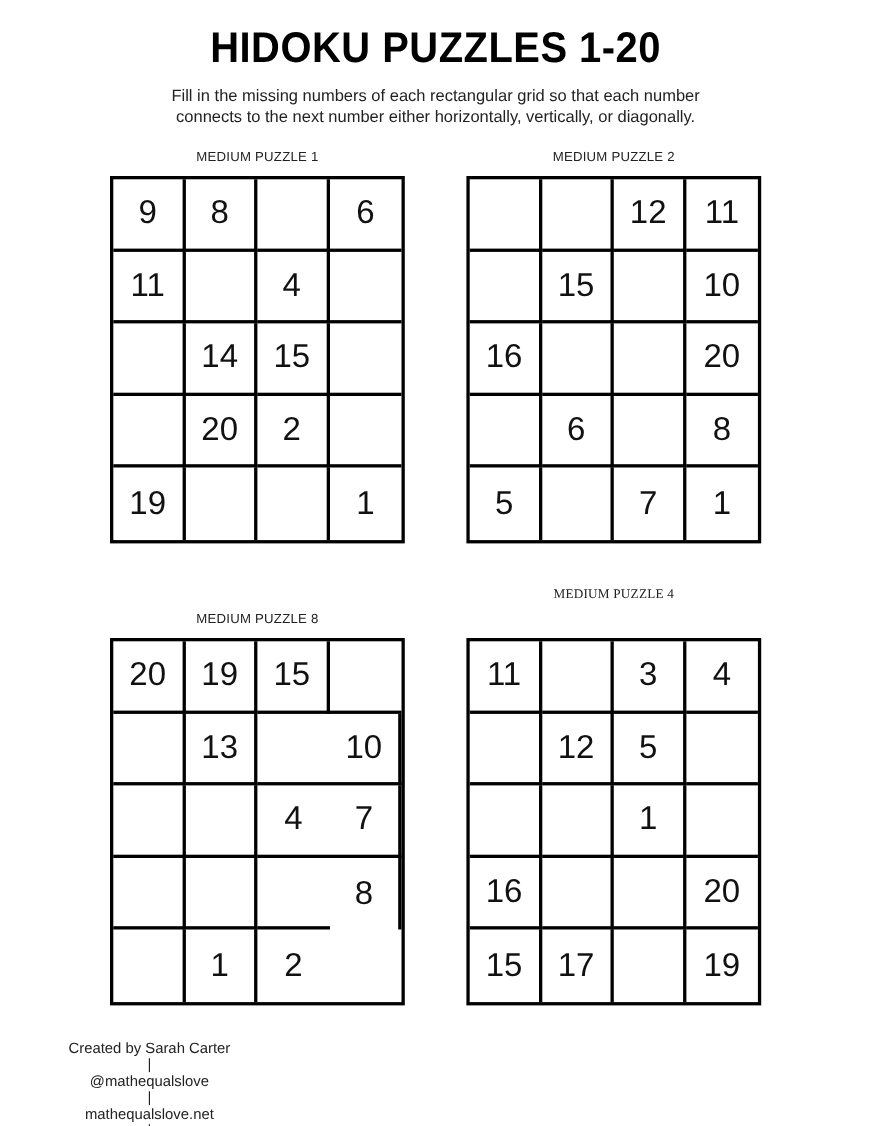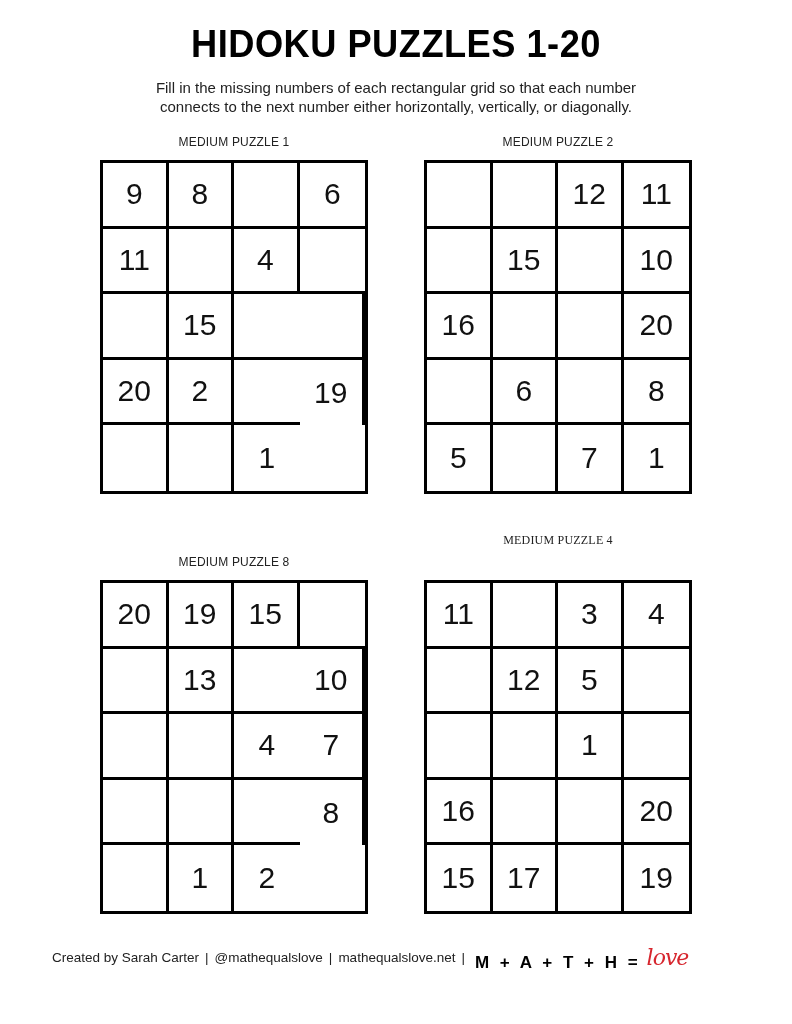--- a/index.html
+++ b/index.html
@@ -36,21 +36,21 @@
       border-bottom: 3px solid #000000;
       display: flex; align-items: center; justify-content: center;
       font-size: 30px; color: #111111; font-weight: normal;
       cursor: text;
     }
     .cell.c4 { border-right: none; }
     .cell.r5 { border-bottom: none; }
 
     .footer {
       position: absolute; left: 52px; top: 945px; height: 24px;
-      display: flex; align-items: center; white-space: nowrap;
+      display: flex; align-items: center; white-space: nowrap; flex-direction: column;
     }
     .footer .credit { font-size: 13.5px; color: #222222; }
     .footer .sep { font-size: 13.5px; color: #222222; margin: 0 6px; }
     .footer .brand {
       margin-left: 4px; font-weight: bold; font-size: 17px; color: #000000;
       letter-spacing: 1px; word-spacing: 4px; margin-top: 12px;
     }
     .footer .love {
       margin-left: 8px; font-family: "DejaVu Serif", serif; font-style: italic;
       font-size: 22px; color: #d7262e; letter-spacing: -1px;
@@ -70,20 +70,21 @@
 <div class="grid" style="left:100px; top:160px;">
     <div class="cell">9</div>
     <div class="cell">8</div>
     <div class="cell"></div>
     <div class="cell c4">6</div>
     <div class="cell">11</div>
     <div class="cell"></div>
     <div class="cell">4</div>
     <div class="cell c4"></div>
     <div class="cell"></div>
+    <div class="cell">14</div>
     <div class="cell">15</div>
     <div class="cell c4"></div>
     <div class="cell"></div>
     <div class="cell">20</div>
     <div class="cell">2</div>
     <div class="cell c4"></div>
     <div class="cell r5">19</div>
     <div class="cell r5"></div>
     <div class="cell r5"></div>
     <div class="cell c4 r5">1</div>

